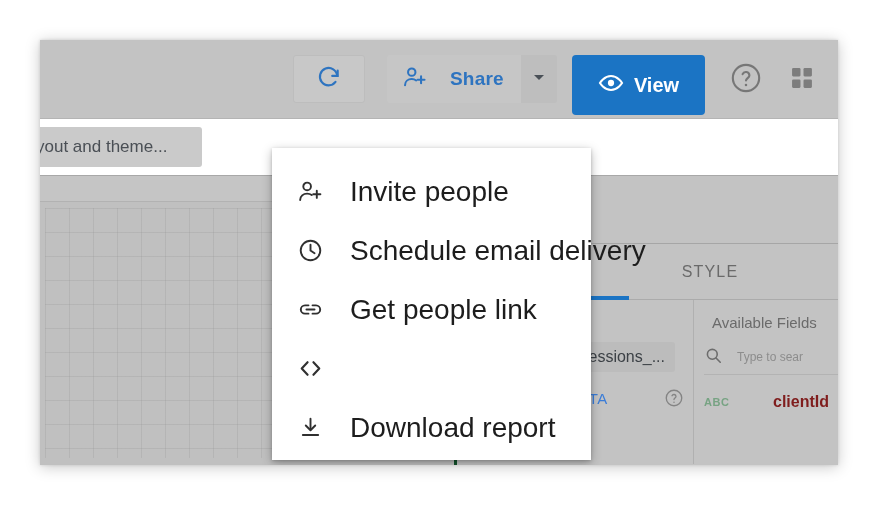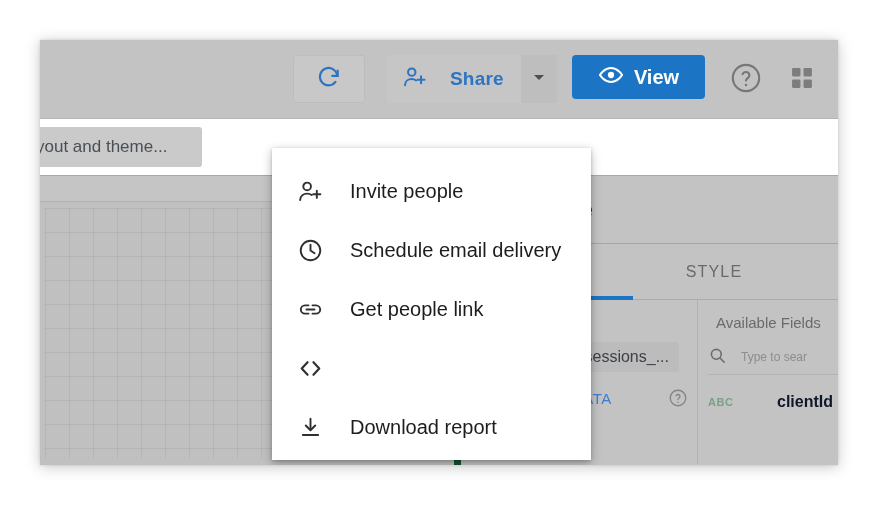--- a/index.html
+++ b/index.html
@@ -78,21 +78,21 @@
   #share-caret {
     width: 36px;
     display: flex;
     align-items: center;
     justify-content: center;
     background: #bebebe;
   }
 
   #view-btn {
     left: 532px; top: 15px;
-    width: 133px; height: 44px;
+    width: 133px; height: 60px;
     background: #1b74c4;
     border-radius: 4px;
     display: flex;
     align-items: center;
     justify-content: center;
     gap: 10px;
   }
   #view-label {
     color: #ffffff;
     font-size: 20px;
@@ -153,21 +153,21 @@
       linear-gradient(to bottom, rgba(160,160,160,0.35) 1px, transparent 1px);
     background-size: 24px 24px;
   }
 
   
   .rightpanel {
     position: absolute;
     left: 414px; top: 136px;
     width: 384px; height: 289px;
     background: #c3c3c3;
-    border-left: 7px solid #14532d;
+    border-left: 3px solid #14532d;
     box-sizing: border-box;
   }
 
   .breadcrumb {
     position: absolute;
     left: 0; top: 0;
     width: 383px; height: 68px;
     display: flex;
     align-items: center;
     padding-left: 18px;
@@ -298,21 +298,21 @@
   .field-type {
     font-size: 11px;
     color: #77a383;
     font-weight: bold;
     letter-spacing: .5px;
     width: 30px;
   }
   .field-name {
     margin-left: 14px;
     font-size: 16px;
-    color: #0f172a;
+    color: #7f1d1d;
     font-weight: bold;
   }
 
   
   .menu {
     position: absolute;
     left: 232px; top: 108px;
     width: 319px; height: 312px;
     background: #ffffff;
     box-shadow: 0 3px 10px rgba(0,0,0,0.28), 0 1px 3px rgba(0,0,0,0.18);
@@ -329,21 +329,21 @@
   }
   .menu-icon {
     width: 32px;
     display: flex;
     align-items: center;
     justify-content: center;
     flex: none;
   }
   .menu-label {
     margin-left: 24px;
-    font-size: 20px;
+    font-size: 28px;
     color: #1d1d1d;
     white-space: nowrap;
   }
   .menu-spacer-top { height: 14px; }
   .menu-spacer-bot { height: 9px; }
 </style>
 </head>
 <body>
 
 <div id="frame">

